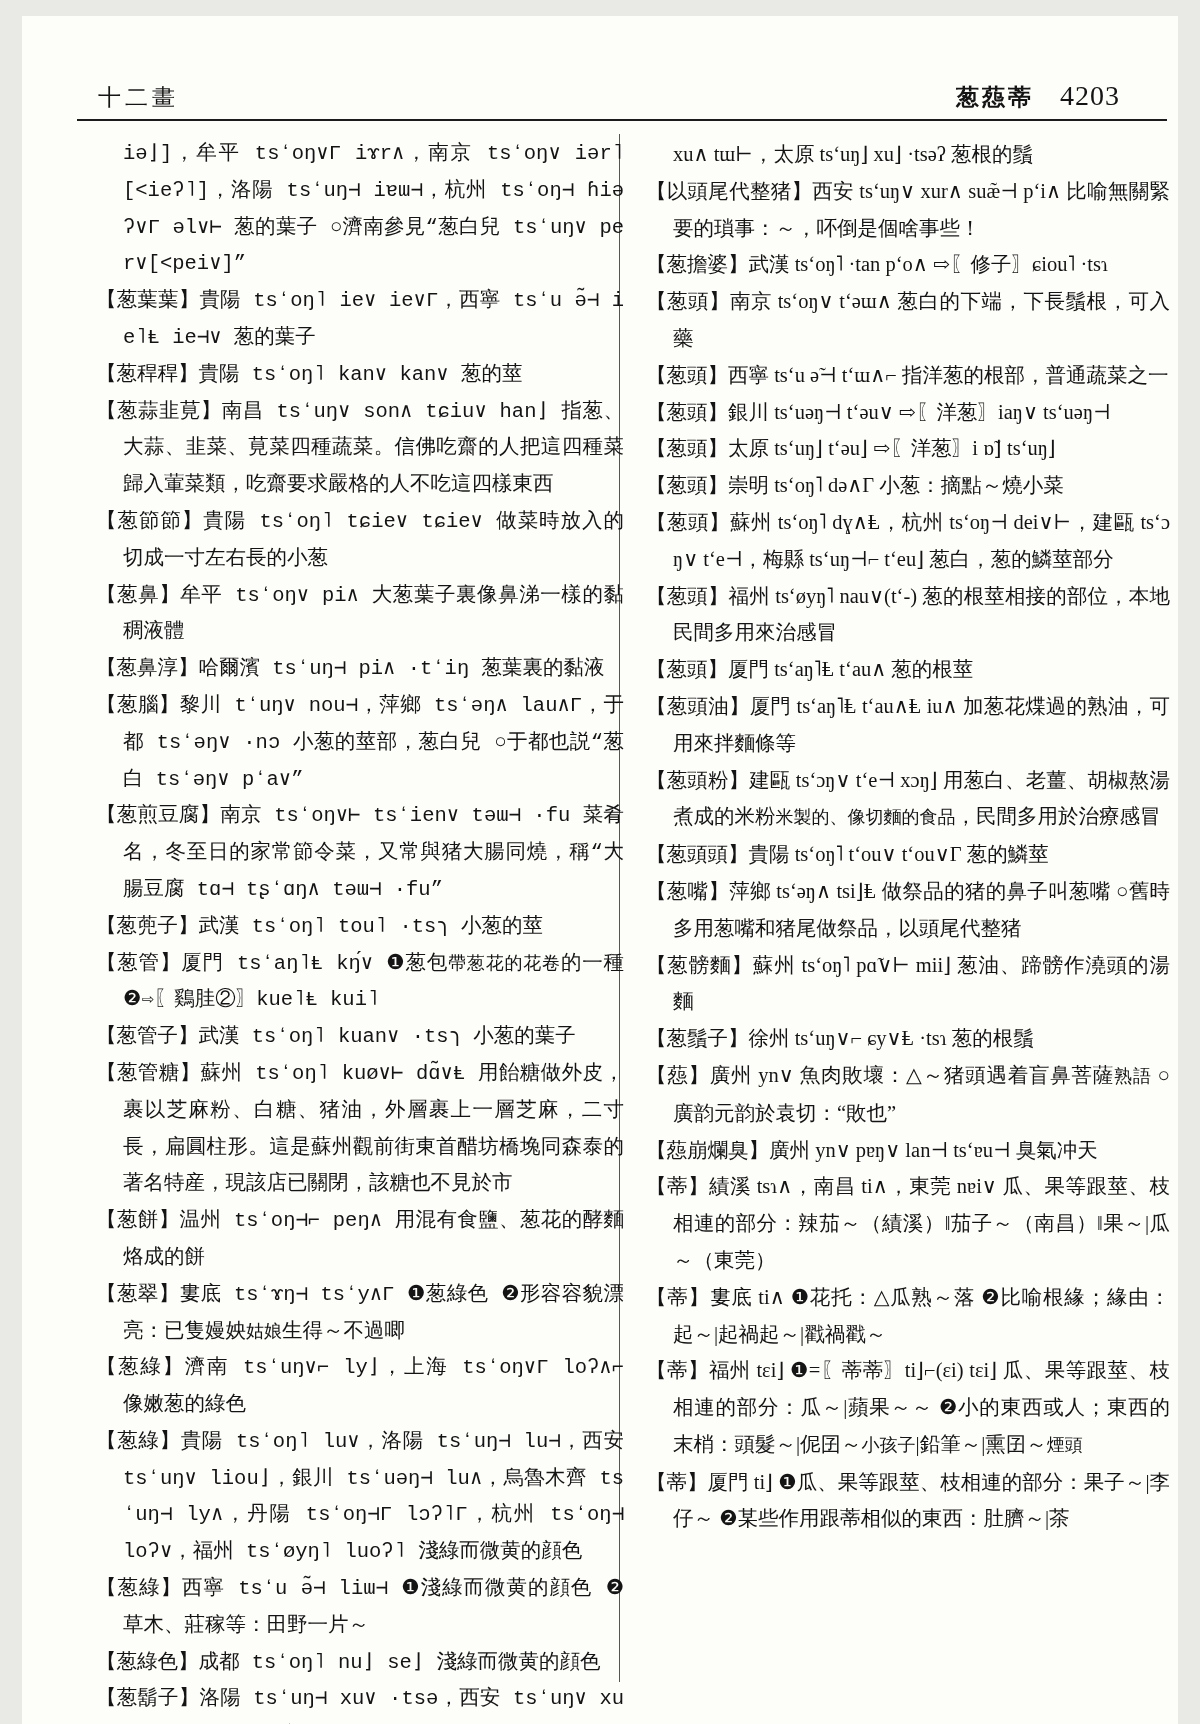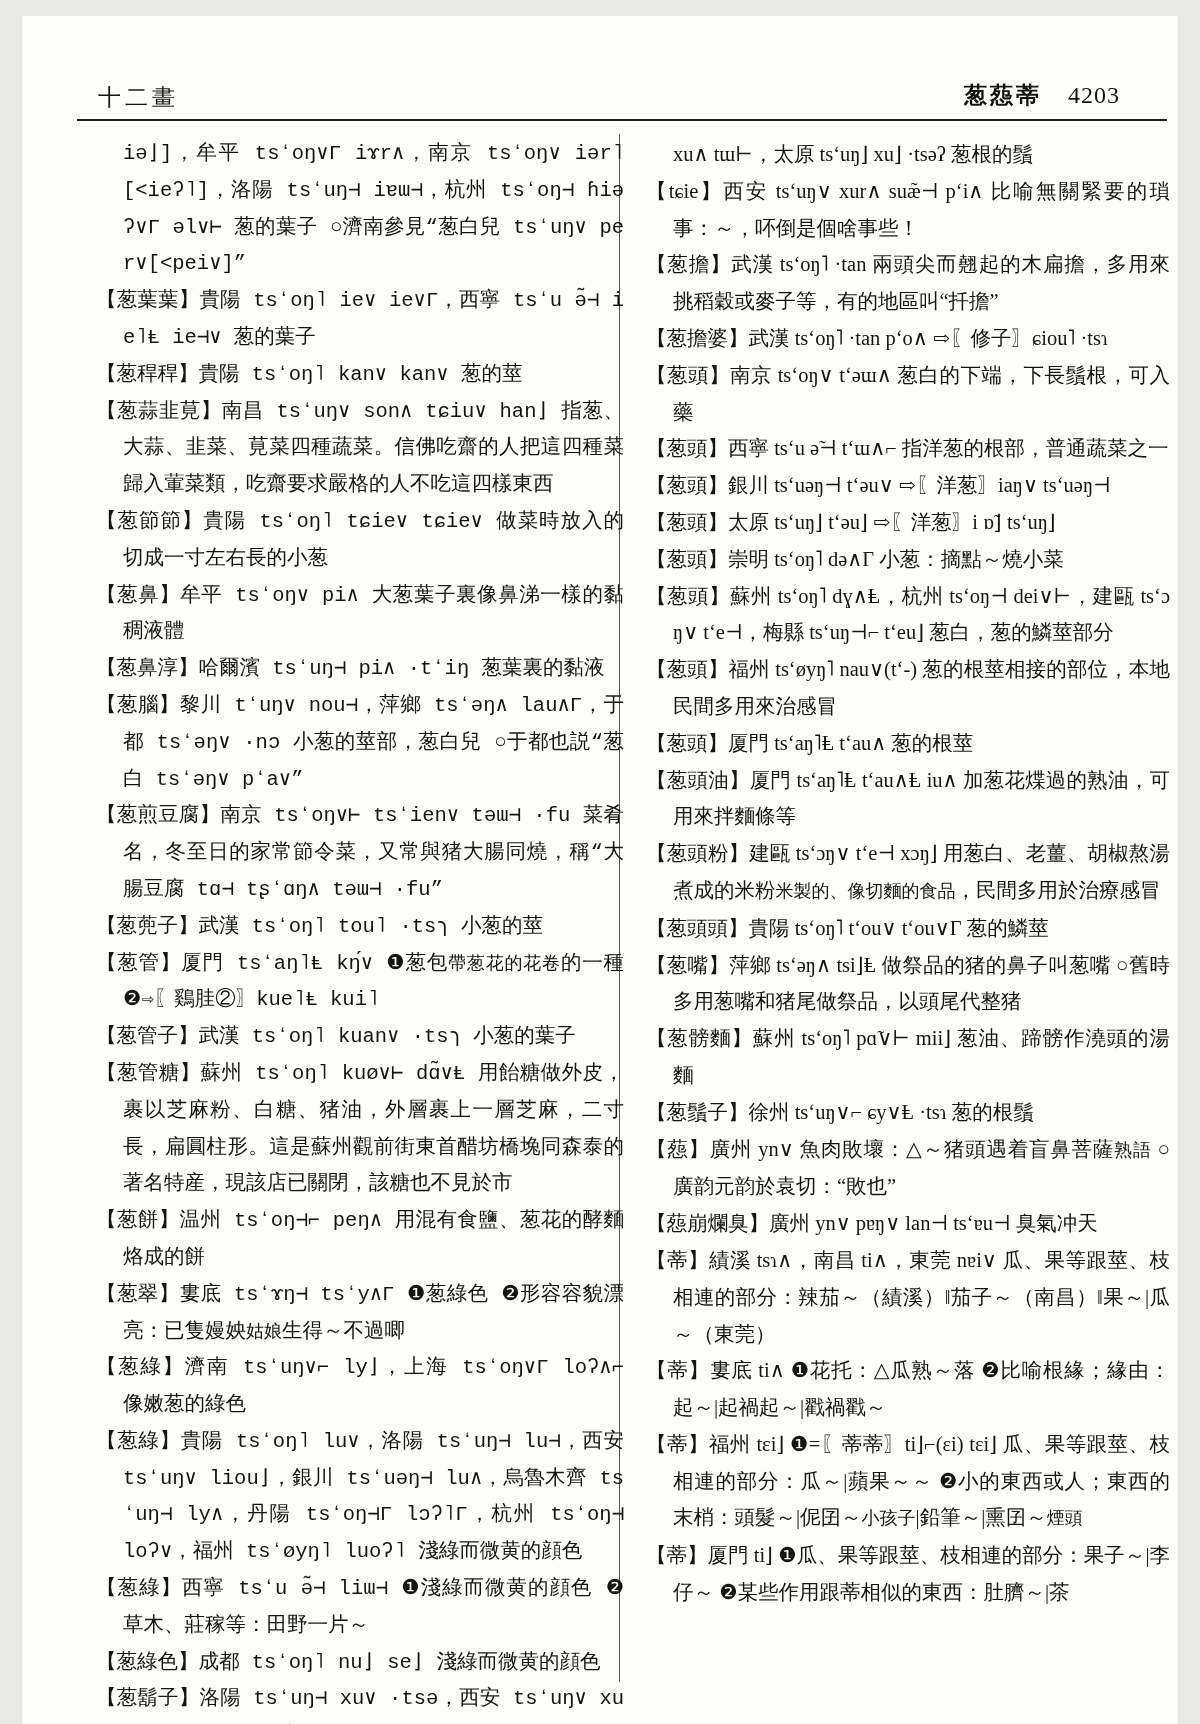--- a/index.html
+++ b/index.html
@@ -17,21 +17,21 @@
     font-size:23px;letter-spacing:4px;
   }
   .running-head-right{
     position:absolute;right:58px;top:64px;
     font-size:23px;
   }
   .running-head-right .chars{letter-spacing:3px;font-weight:bold;}
   .running-head-right .pagenum{
     margin-left:26px;
     font-family:"Liberation Serif","DejaVu Serif",serif;
-    font-size:24px;letter-spacing:1px;
+    font-size:28px;letter-spacing:1px;
   }
   .head-rule{
     position:absolute;left:55px;top:103px;
     width:1090px;height:2px;background:#1c1c1c;
   }
   .col-divider{
     position:absolute;left:597px;top:118px;
     width:1px;height:1548px;background:#555;
   }
   .col{
@@ -78,22 +78,21 @@
       <div class="entry"><span class="head">【葱餅】</span><span>温州 tsʻoŋ⊣⌐ peŋ∧ 用混有食鹽、葱花的酵麵烙成的餅</span></div>
       <div class="entry"><span class="head">【葱翠】</span><span>婁底 tsʻɤŋ⊣ tsʻy∧Γ ❶葱綠色 ❷形容容貌漂亮：已隻嫚姎</span><span class="small">姑娘</span><span>生得～不過唧</span></div>
       <div class="entry"><span class="head">【葱綠】</span><span>濟南 tsʻuŋ∨⌐ ly⌋，上海 tsʻoŋ∨Γ loʔ∧⌐ 像嫩葱的綠色</span></div>
       <div class="entry"><span class="head">【葱綠】</span><span>貴陽 tsʻoŋ˥ lu∨，洛陽 tsʻuŋ⊣ lu⊣，西安 tsʻuŋ∨ liou⌋，銀川 tsʻuəŋ⊣ lu∧，烏魯木齊 tsʻuŋ⊣ ly∧，丹陽 tsʻoŋ⊣Γ lɔʔ˥Γ，杭州 tsʻoŋ⊣ loʔ∨，福州 tsʻøyŋ˥ luoʔ˥ 淺綠而微黄的顔色</span></div>
       <div class="entry"><span class="head">【葱綠】</span><span>西寧 tsʻu ə̃⊣ liɯ⊣ ❶淺綠而微黄的顔色 ❷草木、莊稼等：田野一片～</span></div>
       <div class="entry"><span class="head">【葱綠色】</span><span>成都 tsʻoŋ˥ nu⌋ se⌋ 淺綠而微黄的顔色</span></div>
       <div class="entry"><span class="head">【葱鬍子】</span><span>洛陽 tsʻuŋ⊣ xu∨ ·tsə，西安 tsʻuŋ∨ xu∧ ·tsɿ，烏魯木齊 tsʻuŋ⊣ xu∨⌐ ·tsɿ，萬榮 tsʻuʌŋ∨</span></div>
     </div>
   <div class="col right" id="col-right">
       <div class="entry cont"><span>xu∧ tɯ⊢，太原 tsʻuŋ⌋ xu⌋ ·tsəʔ 葱根的鬚</span></div>
-      <div class="entry"><span class="head">【tɕie】</span><span>西安 tsʻuŋ∨ xur∧ suæ̃⊣ pʻi∧ 比喻無關緊要的瑣事：～，吥倒是個啥事些！</span></div>
-      <div class="entry"><span class="head">【葱擔】</span><span>武漢 tsʻoŋ˥ ·tan 兩頭尖而翹起的木扁擔，多用來挑稻穀或麥子等，有的地區叫“扦擔”</span></div>
+      <div class="entry"><span class="head">【以頭尾代整猪】</span><span>西安 tsʻuŋ∨ xur∧ suæ̃⊣ pʻi∧ 比喻無關緊要的瑣事：～，吥倒是個啥事些！</span></div>
       <div class="entry"><span class="head">【葱擔婆】</span><span>武漢 tsʻoŋ˥ ·tan pʻo∧ ⇨〖修子〗ɕiou˥ ·tsɿ</span></div>
       <div class="entry"><span class="head">【葱頭】</span><span>南京 tsʻoŋ∨ tʻəɯ∧ 葱白的下端，下長鬚根，可入藥</span></div>
       <div class="entry"><span class="head">【葱頭】</span><span>西寧 tsʻu ə̃⊣ tʻɯ∧⌐ 指洋葱的根部，普通蔬菜之一</span></div>
       <div class="entry"><span class="head">【葱頭】</span><span>銀川 tsʻuəŋ⊣ tʻəu∨ ⇨〖洋葱〗iaŋ∨ tsʻuəŋ⊣</span></div>
       <div class="entry"><span class="head">【葱頭】</span><span>太原 tsʻuŋ⌋ tʻəu⌋ ⇨〖洋葱〗i ɒ̃⌋ tsʻuŋ⌋</span></div>
       <div class="entry"><span class="head">【葱頭】</span><span>崇明 tsʻoŋ˥ də∧Γ 小葱：摘點～燒小菜</span></div>
       <div class="entry"><span class="head">【葱頭】</span><span>蘇州 tsʻoŋ˥ dɣ∧Ⱡ，杭州 tsʻoŋ⊣ dei∨⊢，建甌 tsʻɔŋ∨ tʻe⊣，梅縣 tsʻuŋ⊣⌐ tʻeu⌋ 葱白，葱的鱗莖部分</span></div>
       <div class="entry"><span class="head">【葱頭】</span><span>福州 tsʻøyŋ˥ nau∨(tʻ-) 葱的根莖相接的部位，本地民間多用來治感冒</span></div>
       <div class="entry"><span class="head">【葱頭】</span><span>厦門 tsʻaŋ˥Ⱡ tʻau∧ 葱的根莖</span></div>
       <div class="entry"><span class="head">【葱頭油】</span><span>厦門 tsʻaŋ˥Ⱡ tʻau∧Ⱡ iu∧ 加葱花煠過的熟油，可用來拌麵條等</span></div>

